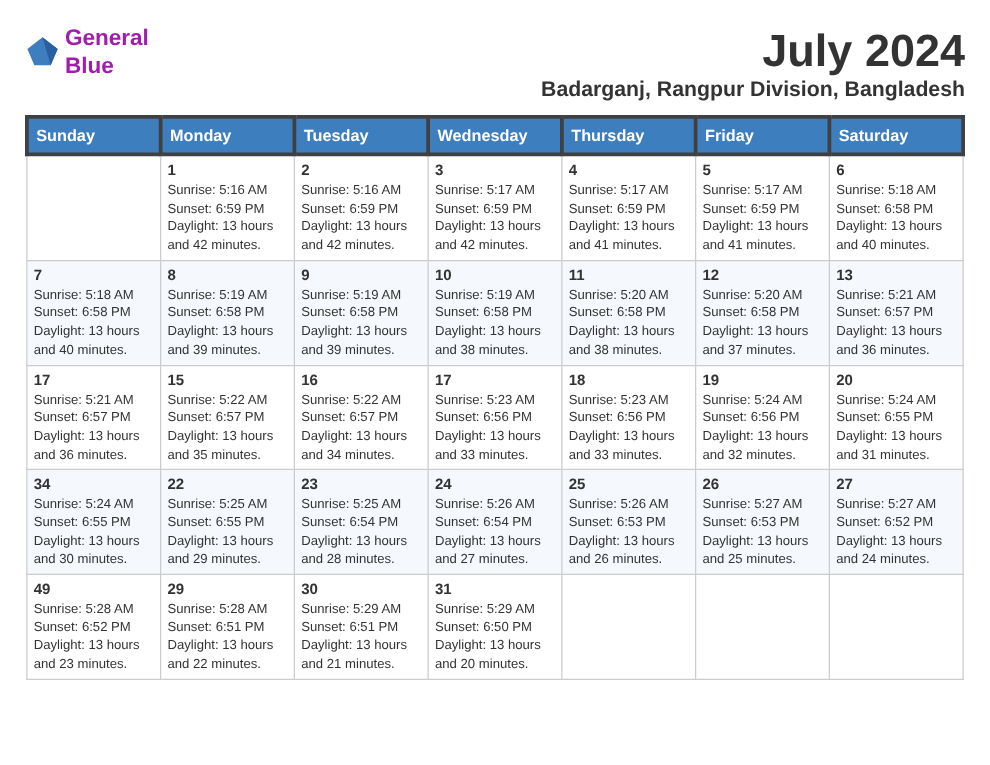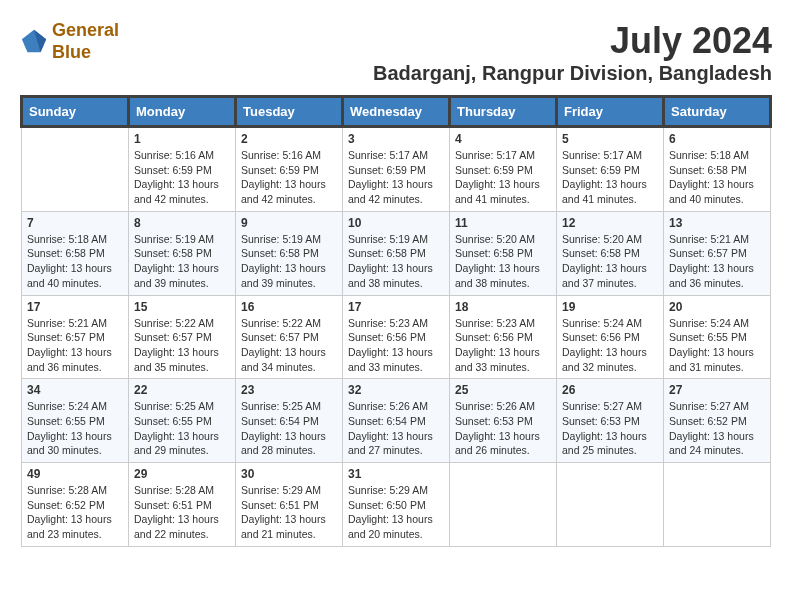--- a/index.html
+++ b/index.html
@@ -17,40 +17,40 @@
       margin-bottom: 10px;
     }
     .logo {
       display: flex;
       align-items: center;
       gap: 4px;
     }
     .logo-text {
       font-size: 18px;
       font-weight: bold;
-      color: #a16207;
+      color: #a21caf;
       line-height: 1.2;
     }
     .logo-text span {
       display: block;
     }
     .logo-icon {
       width: 28px;
       height: 28px;
     }
     .title-section {
       text-align: right;
     }
     .month-year {
       font-size: 36px;
       font-weight: bold;
       color: #333;
     }
     .location {
-      font-size: 20px;
+      font-size: 17px;
       color: #333;
       font-weight: bold;
     }
     table {
       width: 100%;
       border-collapse: collapse;
       table-layout: fixed;
     }
     th {
       background-color: #3d7ebf;
@@ -217,21 +217,21 @@
         </td>
         <td>
           <span class="day-num">22</span>
           <div class="day-info">Sunrise: 5:25 AM<br>Sunset: 6:55 PM<br>Daylight: 13 hours<br>and 29 minutes.</div>
         </td>
         <td>
           <span class="day-num">23</span>
           <div class="day-info">Sunrise: 5:25 AM<br>Sunset: 6:54 PM<br>Daylight: 13 hours<br>and 28 minutes.</div>
         </td>
         <td>
-          <span class="day-num">32</span>
+          <span class="day-num">24</span>
           <div class="day-info">Sunrise: 5:26 AM<br>Sunset: 6:54 PM<br>Daylight: 13 hours<br>and 27 minutes.</div>
         </td>
         <td>
           <span class="day-num">25</span>
           <div class="day-info">Sunrise: 5:26 AM<br>Sunset: 6:53 PM<br>Daylight: 13 hours<br>and 26 minutes.</div>
         </td>
         <td>
           <span class="day-num">26</span>
           <div class="day-info">Sunrise: 5:27 AM<br>Sunset: 6:53 PM<br>Daylight: 13 hours<br>and 25 minutes.</div>
         </td>

